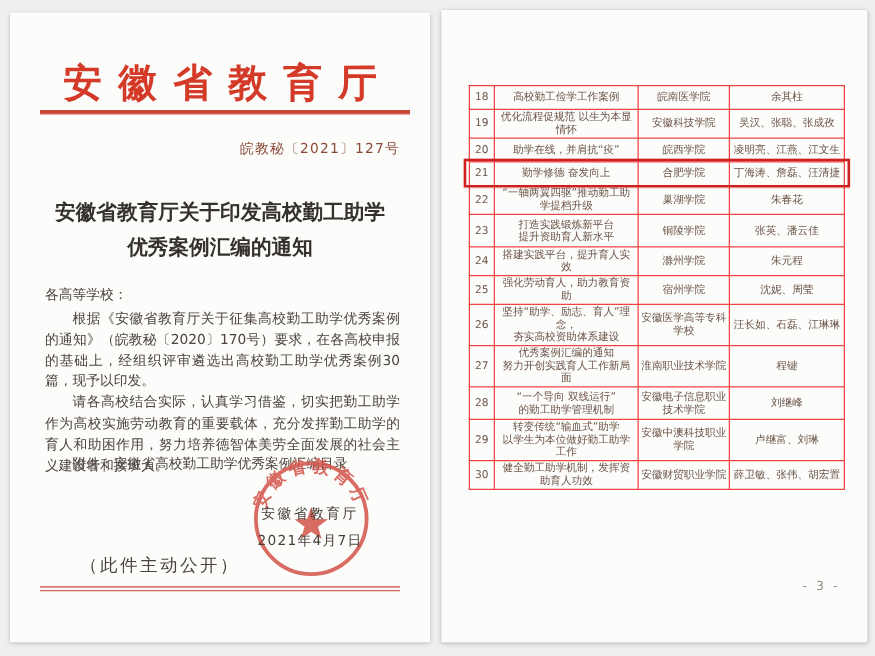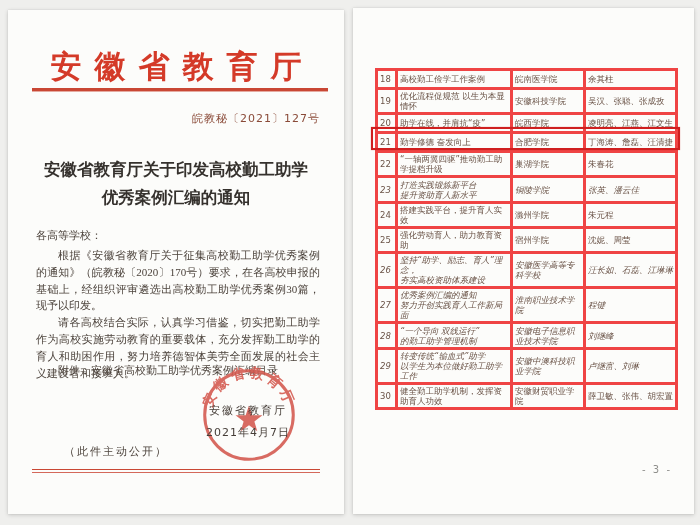--- a/index.html
+++ b/index.html
@@ -40,59 +40,59 @@
   }
   .salutation {
     position:absolute; top:218px; left:28px;
     font-size:11px; color:#4c433c;text-align:right;
   }
   .body-text {
     position:absolute; top:237px; left:28px; right:24px;
     font-size:11px; line-height:16.8px; color:#4c433c;
     text-align:justify;
   }
-  .body-text p { text-indent:2em;font-family:Liberation Serif, serif; }
+  .body-text p { text-indent:2em; }
   .attachment {
     position:absolute; top:353px; left:28px; right:24px;
     font-size:11px; color:#4c433c; text-indent:2em;
   }
   .seal {
     position:absolute; left:192px; top:356px; width:98px; height:98px;
     opacity:0.88;
   }
   .signer {
     position:absolute; top:393px; left:160px; width:160px;
     text-align:center; font-size:11px; color:#453d37; letter-spacing:2px;
   }
   .doc-date {
     position:absolute; top:415px; left:160px; width:160px;
     text-align:center; font-size:11px; color:#453d37; letter-spacing:1px;
   }
   .disclosure {
     position:absolute; top:434px; left:56px;
-    font-size:11px; color:#4c433c; letter-spacing:2px;font-family:Liberation Serif, serif;
+    font-size:14px; color:#4c433c; letter-spacing:2px;font-family:Liberation Serif, serif;
   }
   .footer-rule {
     position:absolute; top:459px; left:24px; right:24px; height:4px;
     border-top:1.5px solid #c94734; border-bottom:1px solid #d4685a;
   }
   
   #right-page { left:353px; top:8px; width:341px; height:506px; }
   .case-table {
     position:absolute; left:22px; top:60px; width:300px;
     border-collapse:collapse; table-layout:fixed;
   }
   .case-table td {
-    border:3px solid #ef4444;
+    border:1px solid #ef4444;
     font-size:8.5px; line-height:10px;
-    color:#6a5347; vertical-align:middle;
+    color:#6a5347; text-align:center; vertical-align:middle;
     padding:1px 2px; overflow:hidden;
   }
   .case-table tr.single td { height:19px; }
-  .case-table tr.double td { height:26px;font-style:italic; }
+  .case-table tr.double td { height:26px; }
   .col-no { width:20px; }
   .col-title { width:115px; }
   .col-school { width:73px; }
   .col-authors { width:92px; }
   .cell-title { white-space:pre-line; }
   .highlight-box {
     position:absolute; border:2px solid #cf1f1f; pointer-events:none;
     box-shadow:0 0 1px rgba(207,31,31,0.5);
   }
   .page-number {

